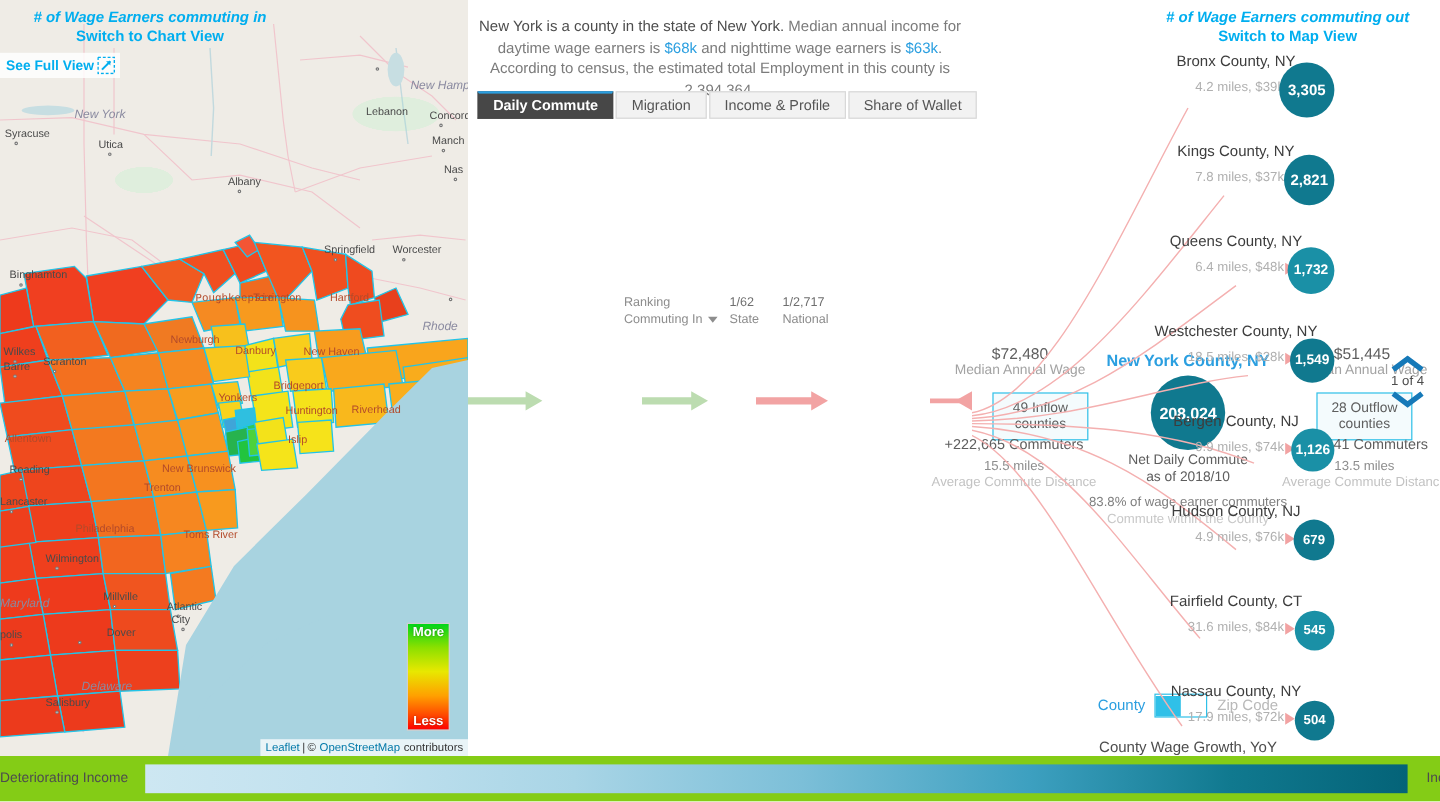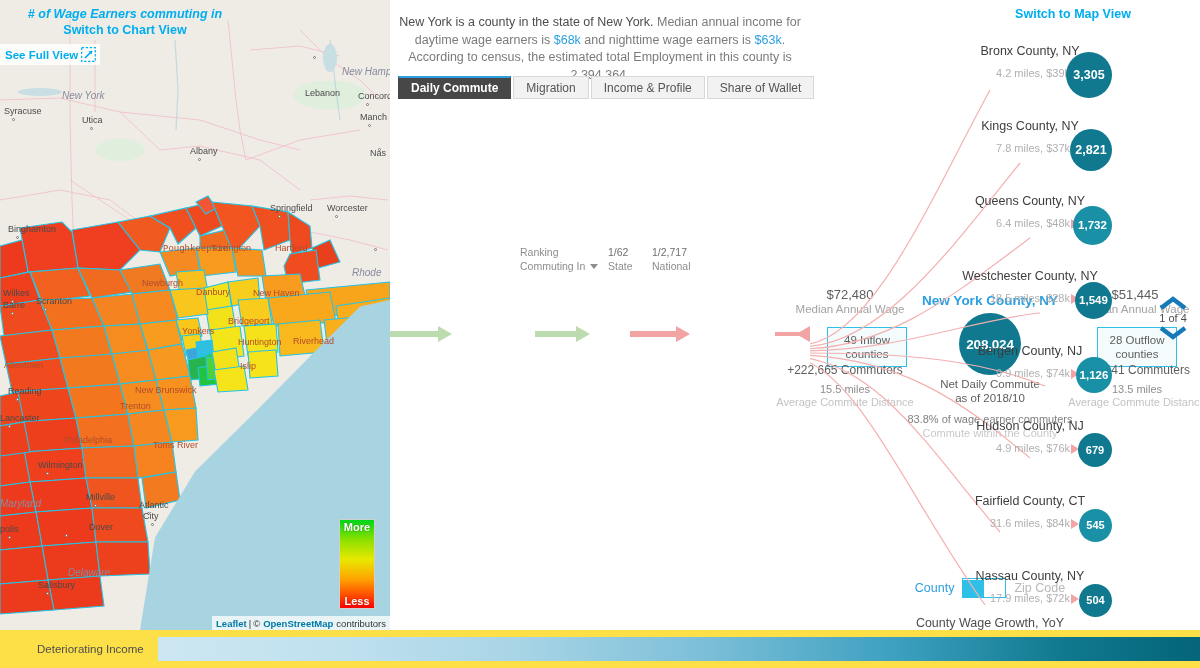--- a/index.html
+++ b/index.html
@@ -71,21 +71,21 @@
   }
   #map-legend span{
     color:#fff; font-size:11px; font-weight:bold;
     text-shadow:0 0 2px rgba(0,0,0,.35);
   }
   #map-attrib{
     position:absolute; right:0; bottom:0; height:14px; z-index:40;
     background:rgba(255,255,255,.75); font-size:9.5px; color:#333;
     display:flex; align-items:center; padding:0 4px;
   }
-  #map-attrib a{ color:#0078a8; text-decoration:none; font-weight:bold;text-align:right; }
+  #map-attrib a{ color:#0078a8; text-decoration:none; font-weight:normal;text-align:right; }
   #map-attrib .sep{ margin:0 2px; }
 
   
   .col-header{
     position:absolute; text-align:center; z-index:50;
   }
   .col-header .title{
     font-size:12.5px; font-weight:bold; font-style:italic; color:#00aeef;
     line-height:16px; white-space:nowrap;
   }
@@ -221,21 +221,21 @@
   #pager{
     position:absolute; right:6px; top:296px; width:42px; text-align:center;
     z-index:60;
   }
   #pager .cnt{ font-size:11px; color:#4d4d4d; margin:1px 0; }
   #pager svg{ display:block; margin:0 auto; cursor:pointer; }
 
   
   #bottom{
     position:absolute; left:0; bottom:0; width:1200px; height:38px;
-    background:#fde047; display:flex; align-items:center;padding-left:37px;
+    background:#84cc16; display:flex; align-items:center;
   }
   #bottom .endlbl{
     font-size:11.5px; color:#4d4d4d; white-space:nowrap;
   }
   #grad-left{ width:258px; text-align:right; padding-right:14px; }
   #grad-right{ flex:1; padding-left:16px; }
   #grad-bar{
     width:1052px; height:24px;
     background:linear-gradient(to right,#cde7f2 0%,#bfe0ee 18%,#a9d5e6 34%,#7cbfd8 52%,#3da0c0 70%,#10798f 86%,#046378 100%);
   }
@@ -380,21 +380,21 @@
       <div class="citydot" style="left: 198px; top: 158px;"></div>
       <div class="maplabel city" style="left: 8px; top: 224px;">Binghamton</div>
       <div class="citydot" style="left: 16px; top: 236px;"></div>
       <div class="maplabel city" style="left: 305px; top: 44px; margin-top: 44px;">Lebanon</div>
       <div class="citydot" style="left: 313px; top: 56px;"></div>
       <div class="maplabel state" style="left: 342px; top: 66px;">New Hamp</div>
       <div class="maplabel city" style="left: 358px; top: 91px;">Concord</div>
       <div class="citydot" style="left: 366px; top: 103px;"></div>
       <div class="maplabel city" style="left: 360px; top: 112px;">Manch</div>
       <div class="citydot" style="left: 368px; top: 124px;"></div>
-      <div class="maplabel city" style="left: 370px; top: 148px;">Nas</div>
+      <div class="maplabel city" style="left: 370px; top: 136px;">Nas</div>
       <div class="citydot" style="left: 378px; top: 148px;"></div>
       <div class="maplabel city" style="left: 270px; top: 203px;">Springfield</div>
       <div class="citydot" style="left: 278px; top: 215px;"></div>
       <div class="maplabel city" style="left: 327px; top: 203px; text-align: center;">Worcester</div>
       <div class="citydot" style="left: 335px; top: 215px;"></div>
       <div class="maplabel city" style="left: 366px; top: 236px; padding-left: 28px;">Prov</div>
       <div class="citydot" style="left: 374px; top: 248px;"></div>
       <div class="maplabel state" style="left: 352px; top: 267px;">Rhode</div>
       <div class="maplabel onred" style="left: 211px; top: 243px;">Torrington</div>
       <div class="maplabel onred" style="left: 275px; top: 243px;">Hartford</div>
@@ -552,20 +552,21 @@
     <span class="on">County</span>
     <span class="switch-ui">
         <span class="knob"></span>
       </span>
     <span class="off">Zip Code</span>
   </div>
   <div id="growth-label">County Wage Growth, YoY</div>
 </div>
 
 <div id="right-header" class="col-header">
+  <div class="title"># of Wage Earners commuting out</div>
   <div class="switch">Switch to Map View</div>
 </div>
 
 <div id="right">
   <svg id="flowlines" viewBox="0 0 390 630">
     <g stroke="#f4b0b0" stroke-width="1.2" fill="none">
       <path d="M-10 345 C60 345 120 200 180 90"></path>
       <path d="M-10 347 C70 347 140 250 210 163"></path>
       <path d="M-10 349 C80 349 150 290 220 238"></path>
       <path d="M-10 351 C90 351 160 320 230 313"></path>

